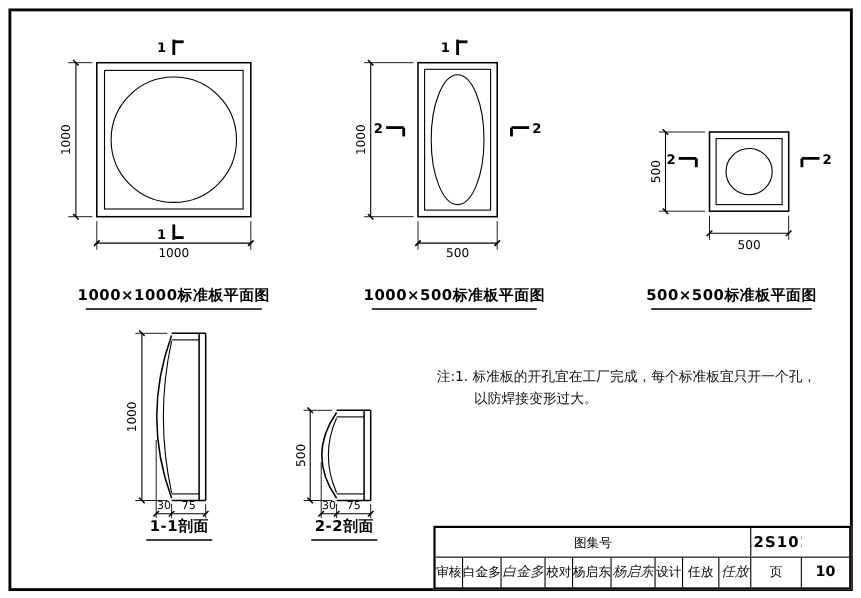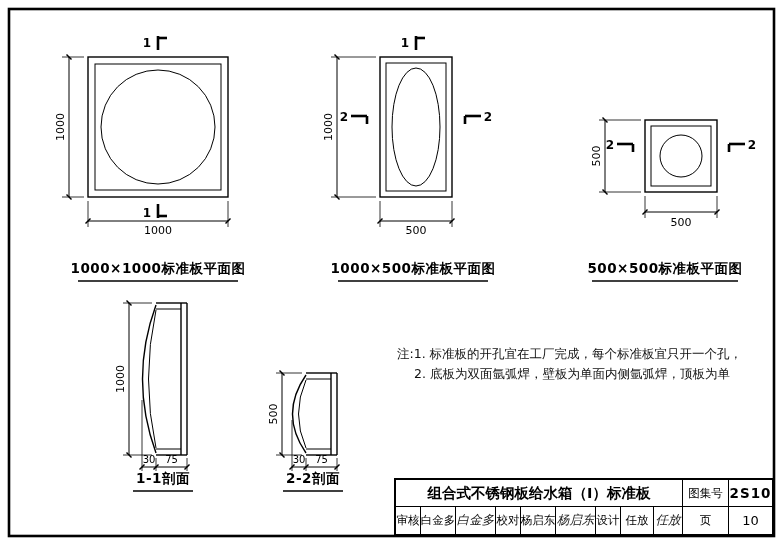--- a/index.html
+++ b/index.html
@@ -14,33 +14,33 @@
   .ln-ext  { fill:none; stroke:#000; stroke-width:0.8; }
   .ln-dim  { fill:none; stroke:#000; stroke-width:1; }
   .ln-ul   { fill:none; stroke:#000; stroke-width:1.4; }
 
   text { fill:#000; }
   .t-dim   { font-size:11px; }
   .t-dim-s { font-size:10px; }
   .t-cut   { font-size:12px; font-weight:bold; }
   .t-cap   { font-size:13.5px; font-weight:bold; letter-spacing:0.5px; }
 
-  .notes { position:absolute; left:397px; top:344px; width:366px; font-size:12.5px; line-height:19.6px; color:#111; }
+  .notes { position:absolute; left:397px; top:332px; width:366px; font-size:12.5px; line-height:19.6px; color:#111; }
   .notes .ind-a { padding-left:17px; }
   .notes .ind-b { padding-left:34px; }
 
   .tb { position:absolute; left:394px; top:478px; width:380px; height:58px; border:2.6px solid #000; background:#fff; display:grid; grid-template-rows:27px 1fr; box-sizing:border-box; }
   .tb-row { display:grid; min-width:0; }
   .tb-row1 { grid-template-columns:287px 46px 1fr; border-bottom:1.3px solid #000; }
   .tb-row2 { grid-template-columns:25px 35px 40px 25px 35px 40px 25px 33px 29px 46px 1fr; }
   .cell { display:flex; align-items:center; justify-content:center; border-right:1.3px solid #000; font-size:11.5px; white-space:nowrap; overflow:hidden; min-width:0; }
   .cell.last { border-right:none; }
   .t-title { font-weight:bold; font-size:14.5px; }
   .t-atlas { font-weight:bold; font-size:13.5px; letter-spacing:1px; }
-  .t-page  { font-weight:normal; font-size:13px; }
+  .t-page  { font-weight:bold; font-size:13px; }
   .sig { font-style:italic; font-family:"DejaVu Serif","Liberation Serif",serif; font-size:12.5px; color:#222; }
 </style>
 </head>
 <body>
 
 <div class="sheet">
 
 <svg width="783" height="544" viewBox="0 0 783 544">
   <defs>
     <marker id="tk" markerWidth="10" markerHeight="10" refX="5" refY="5" orient="auto">
@@ -197,26 +197,25 @@
       <text class="t-dim-s" x="299" y="463" text-anchor="middle">30</text>
       <text class="t-dim-s" x="321.5" y="463" text-anchor="middle">75</text>
     </g>
     <text class="t-cap" x="313" y="483" text-anchor="middle">2-2剖面</text>
     <line class="ln-ul" x1="283" y1="491" x2="343" y2="491"></line>
   </g>
 </svg>
 
 <div class="notes">
   <div>注:1. 标准板的开孔宜在工厂完成，每个标准板宜只开一个孔，</div>
-  <div class="ind-a">2. 底板为双面氩弧焊，壁板为单面内侧氩弧焊，顶板为单</div>
+  <div class="ind-b">以防焊接变形过大。</div>
 </div>
 
 <div class="tb">
   <div class="tb-row tb-row1">
-    <div class="cell t-title">组合式不锈钢板给水箱（Ⅰ）标准板</div>
     <div class="cell">图集号</div>
     <div class="cell last t-atlas">12S101</div>
   </div>
   <div class="tb-row tb-row2">
     <div class="cell">审核</div>
     <div class="cell">白金多</div>
     <div class="cell sig">白金多</div>
     <div class="cell">校对</div>
     <div class="cell">杨启东</div>
     <div class="cell sig">杨启东</div>

